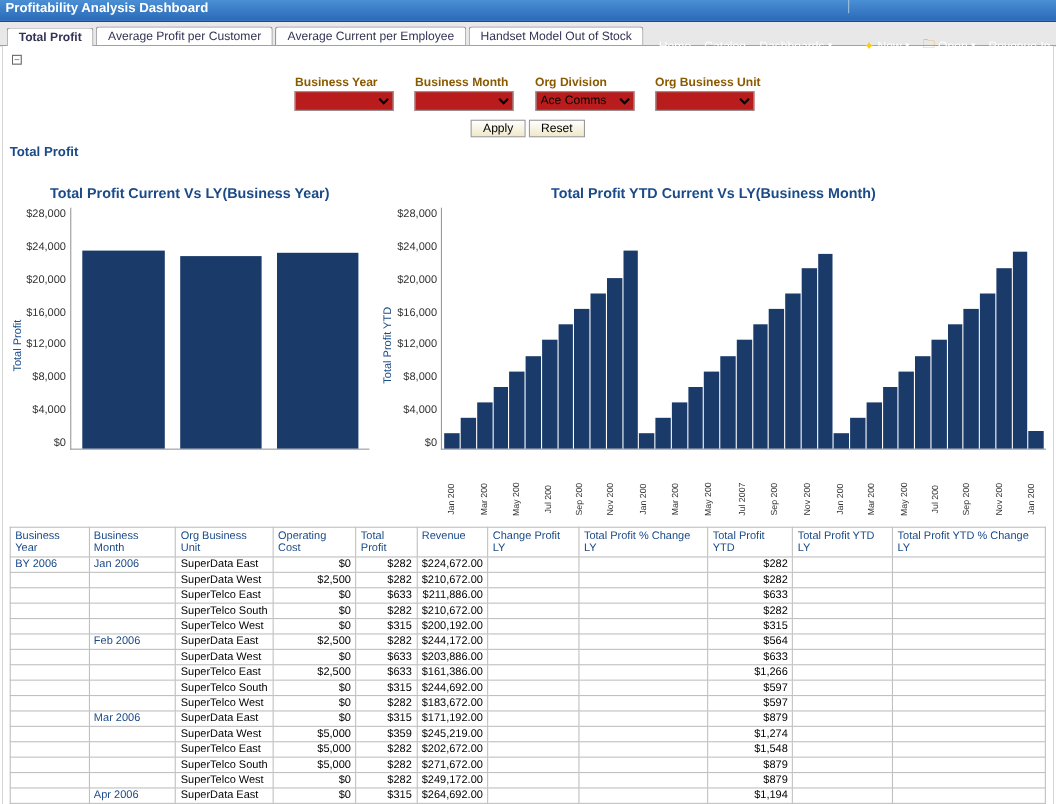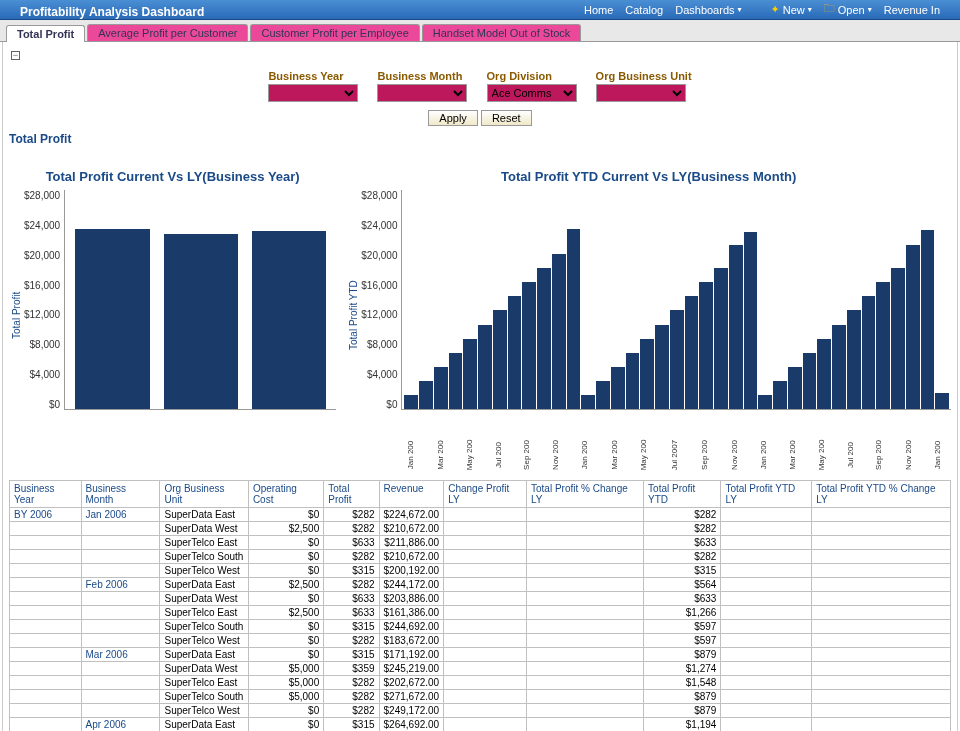--- a/index.html
+++ b/index.html
@@ -1,36 +1,36 @@
 <!DOCTYPE html>
 <html><head>
 <meta charset="utf-8">
 <style>
 * { box-sizing: border-box; margin: 0; padding: 0; }
 body { font-family: Tahoma, Arial, sans-serif; font-size: 11px; background: #fff; overflow: hidden; }
 
-.app-header { background: linear-gradient(to bottom, #4a8fd4, #2a6ab8); color: #fff; height: 20px; display: flex; align-items: flex-end; padding: 0 20px; font-weight: bold; font-size: 12px; border-bottom: 1px solid #1a4a88; }
+.app-header { background: linear-gradient(to bottom, #4a8fd4, #2a6ab8); color: #fff; height: 20px; display: flex; align-items: flex-start; padding: 0 5px; font-weight: bold; font-size: 12px; border-bottom: 1px solid #1a4a88; }
 .app-header-title { flex: 1; }
 .app-header-nav { display: flex; gap: 12px; font-weight: normal; font-size: 11px; }
 .app-header-nav a { color: #fff; text-decoration: none; display: flex; align-items: center; gap: 3px; margin-top: 32px; }
 .app-header-nav .sep { border-left: 1px solid #a0c0e0; height: 12px; margin: 0 2px; }
 .chev-down { font-size: 8px; }
 
 .tabs { background: #e8e8e8; border-bottom: 1px solid #999; display: flex; padding: 4px 6px 0 6px; gap: 2px; }
-.tab { background: #ec4899; border: 1px solid #999; border-bottom: none; padding: 2px 10px; border-radius: 3px 3px 0 0; font-size: 11px; color: #335; cursor: pointer; }
+.tab { background: #ffffff; border: 1px solid #999; border-bottom: none; padding: 2px 10px; border-radius: 3px 3px 0 0; font-size: 11px; color: #335; cursor: pointer; }
 .tab.active { background: #fff; font-weight: bold; position: relative; top: 1px; }
 
 .content { background: #fff; padding: 6px; height: 690px; overflow: auto; border: 1px solid #ccc; border-top: none; margin: 0 2px; }
 
 .collapse-icon { display: inline-block; width: 9px; height: 9px; border: 1px solid #666; text-align: center; line-height: 7px; font-size: 9px; color: #666; margin: 2px; cursor: pointer; }
 
 .filter-row { text-align: center; margin: 8px 0; }
 .filter-group { display: inline-block; margin: 0 8px; text-align: left; vertical-align: top; }
 .filter-label { color: #8a5a00; font-weight: bold; font-size: 11px; display: block; margin-bottom: 2px; }
-.filter-select { width: 90px; height: 18px; border: 1px solid #999; font-size: 11px; background: #be185d; }
+.filter-select { width: 90px; height: 18px; border: 1px solid #999; font-size: 11px; background: #b91c1c; }
 .btn-row { text-align: center; margin: 6px 0; }
 .btn { border: 1px solid #999; background: linear-gradient(to bottom, #fff, #f0e8c8); padding: 1px 10px; font-size: 11px; cursor: pointer; }
 
 .section-title { color: #1a4a88; font-weight: bold; font-size: 12px; margin: 6px 0; }
 
 .charts { display: flex; gap: 10px; margin-bottom: 10px; }
 .chart-container { flex: 1; margin-top: 17px; }
 .chart-title { text-align: center; color: #1a4a88; font-weight: bold; font-size: 13px; margin-bottom: 6px; }
 .chart-area { position: relative; height: 250px; display: flex; }
 .y-axis-label { writing-mode: vertical-rl; transform: rotate(180deg); text-align: center; color: #1a4a88; font-size: 10px; padding: 0 2px; }
@@ -74,21 +74,21 @@
         <span>Open</span> 
         <span class="chev-down">▾</span>
       </a>
     <a href="#">Revenue In</a>
   </div>
 </div>
 
 <div class="tabs" id="tabs-container">
     <div class="tab active">Total Profit</div>
     <div class="tab">Average Profit per Customer</div>
-    <div class="tab">Customer Profit per Employee</div>
+    <div class="tab">Average Current per Employee</div>
     <div class="tab">Handset Model Out of Stock</div>
   </div>
 
 <div class="content">
   <span class="collapse-icon">−</span>
 
   <div class="filter-row">
     <div class="filter-group">
       <span class="filter-label">Business Year</span>
       <select class="filter-select" value=""><option></option></select>

